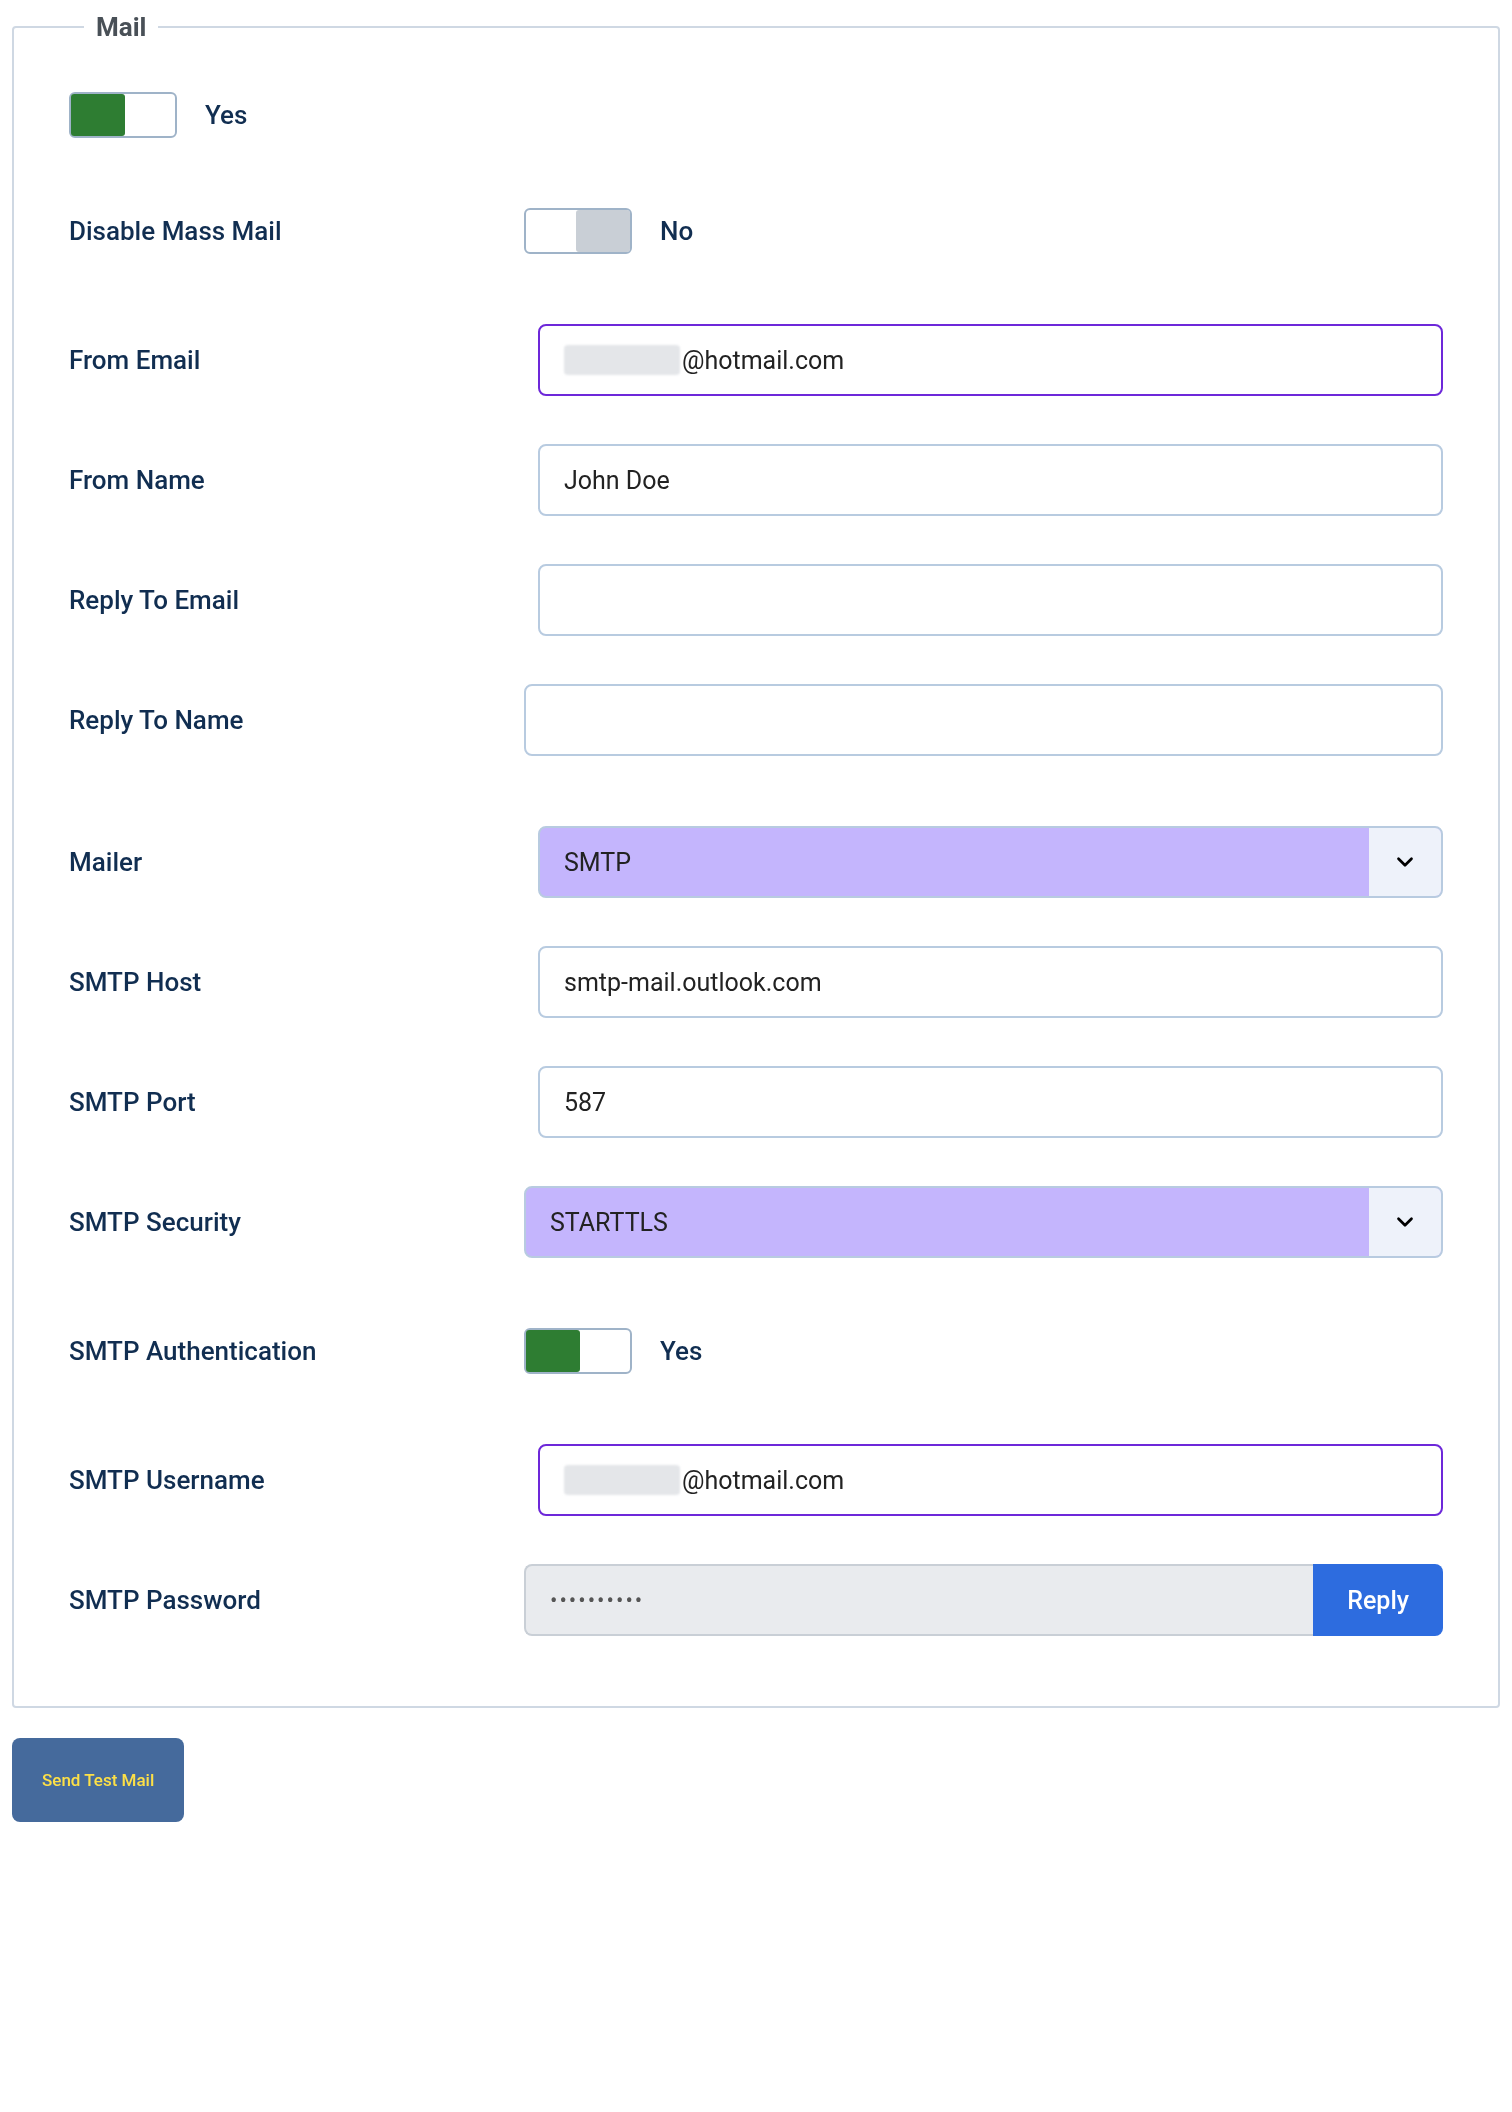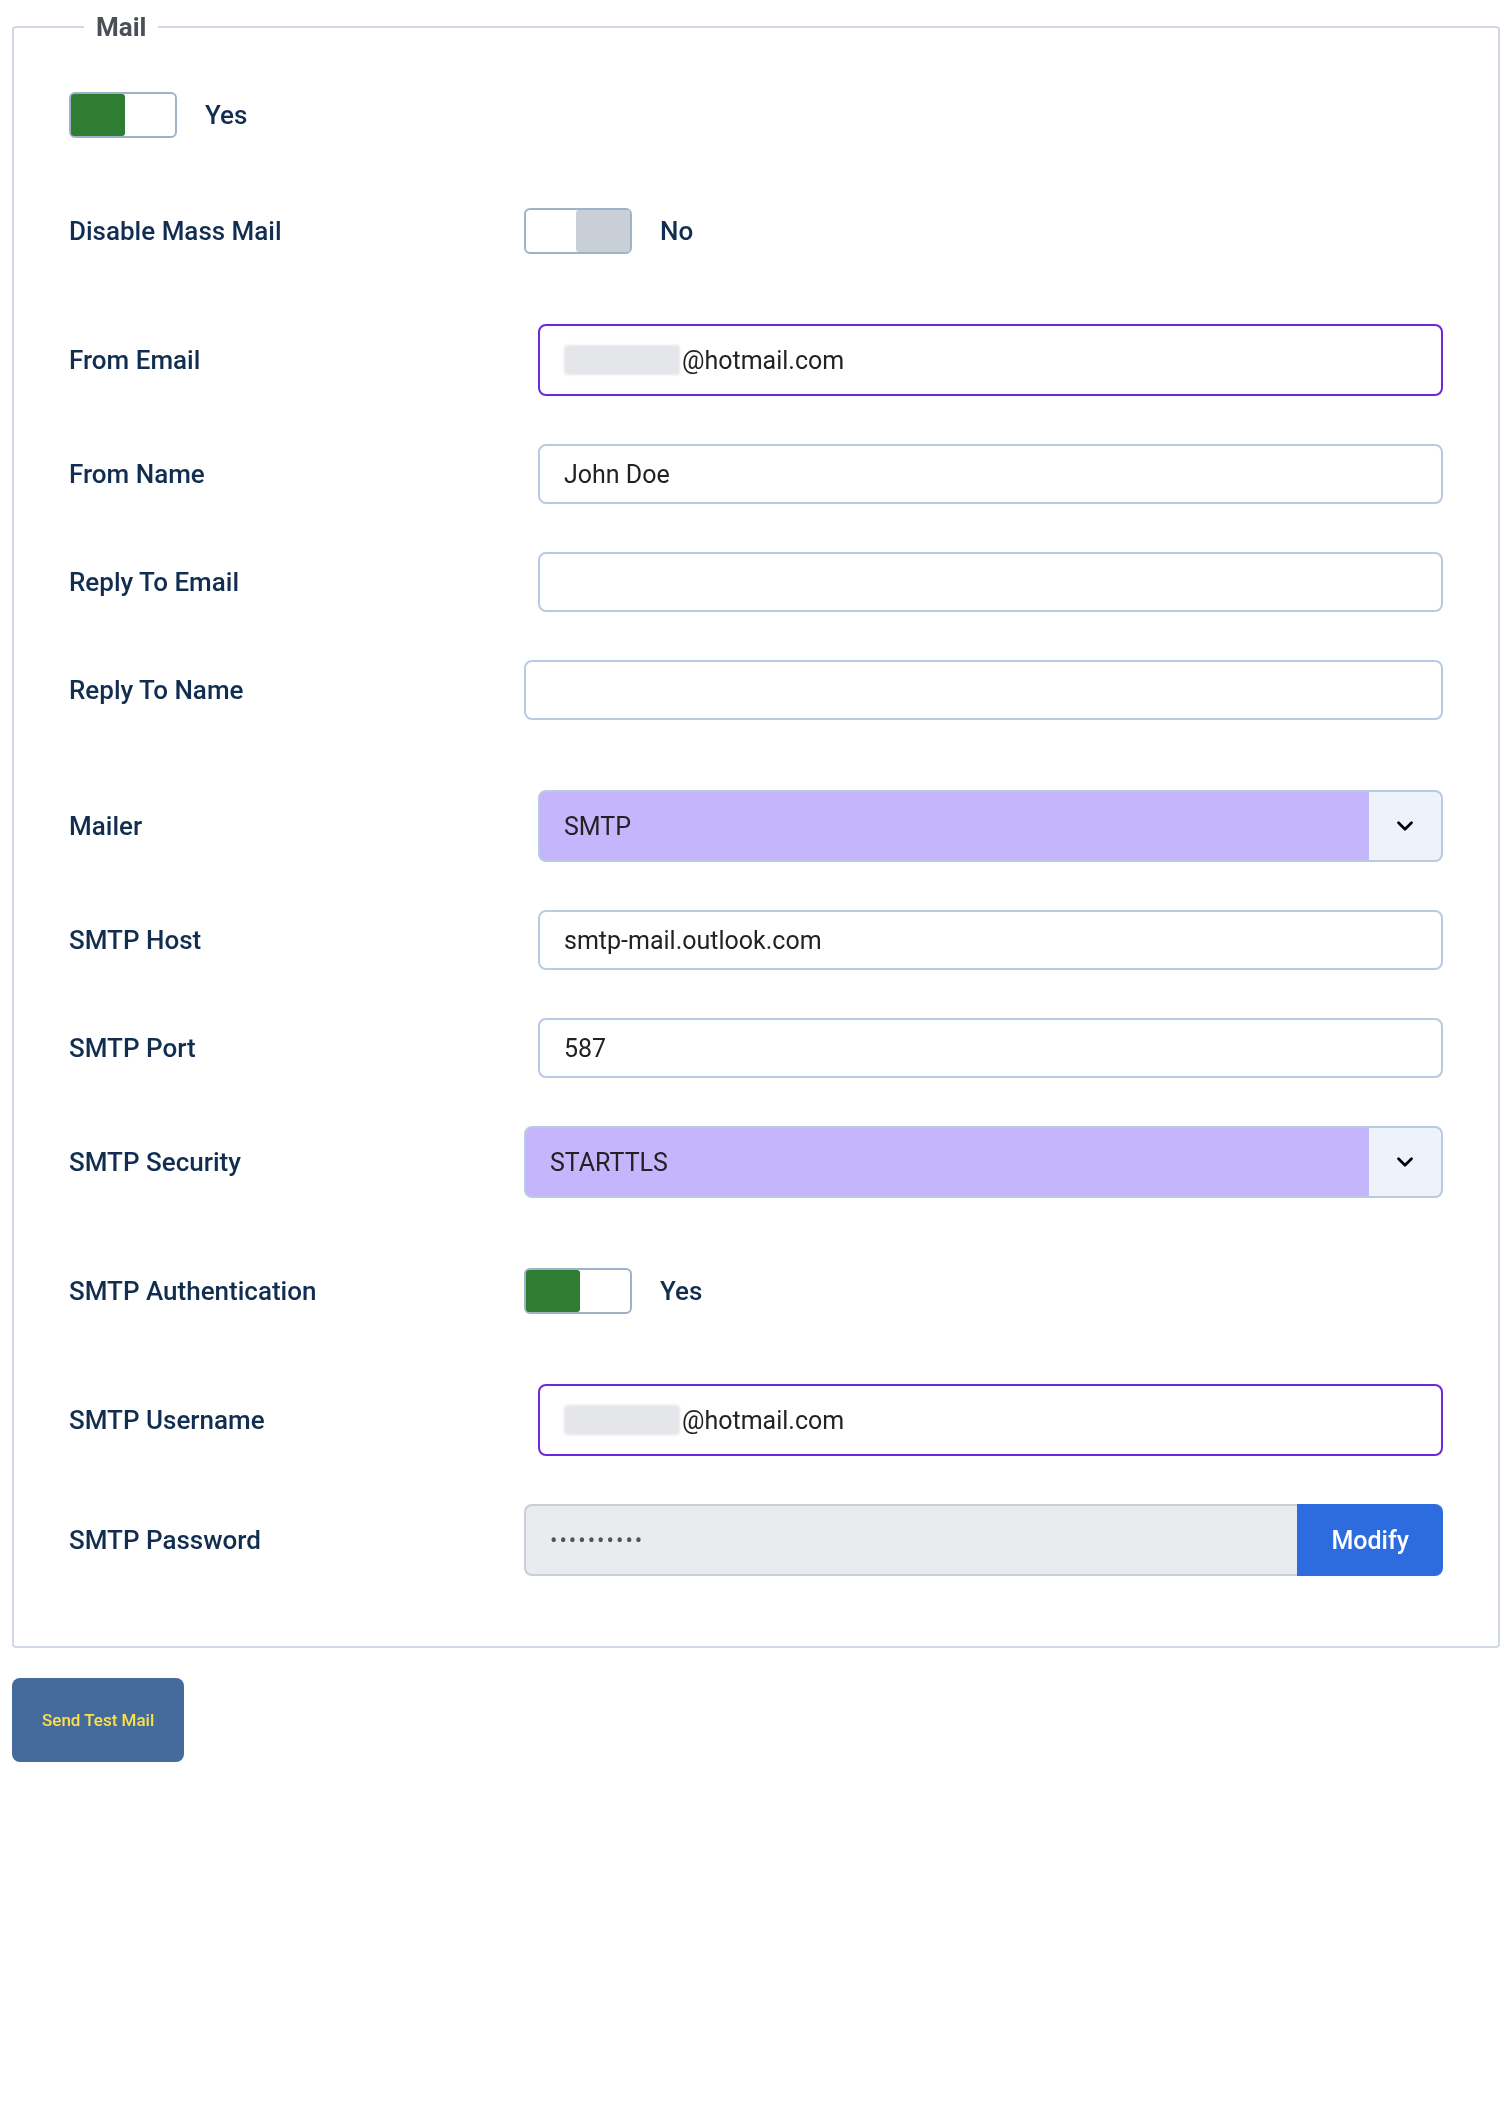--- a/index.html
+++ b/index.html
@@ -97,21 +97,21 @@
     .toggle-text {
       margin-left: 28px;
       color: #112e51;
       font-weight: 500;
       font-size: 26px;
     }
 
     
     .text-input {
       width: 100%;
-      height: 60px;
+      height: 72px;
       border: 2px solid #b8cbe0;
       border-radius: 8px;
       background: #ffffff;
       padding: 0 24px;
       font-size: 25px;
       color: #222;
       outline: none;
       font-family: inherit;
     }
 
@@ -351,21 +351,21 @@
         <span>@hotmail.com</span>
       </div>
     </div>
   </div>
 
   <div class="form-row">
     <div class="label-col">SMTP Password</div>
     <div class="control-col">
       <div class="password-group">
         <input type="password" class="password-input" readonly="" value="••••••••••" style="">
-        <button class="modify-btn">Modify</button>
+        <button class="modify-btn">Reply</button>
       </div>
     </div>
   </div>
 
 </fieldset>
 
 <div class="action-bar">
   <button class="send-test-btn">Send Test Mail</button>
 </div>
 

